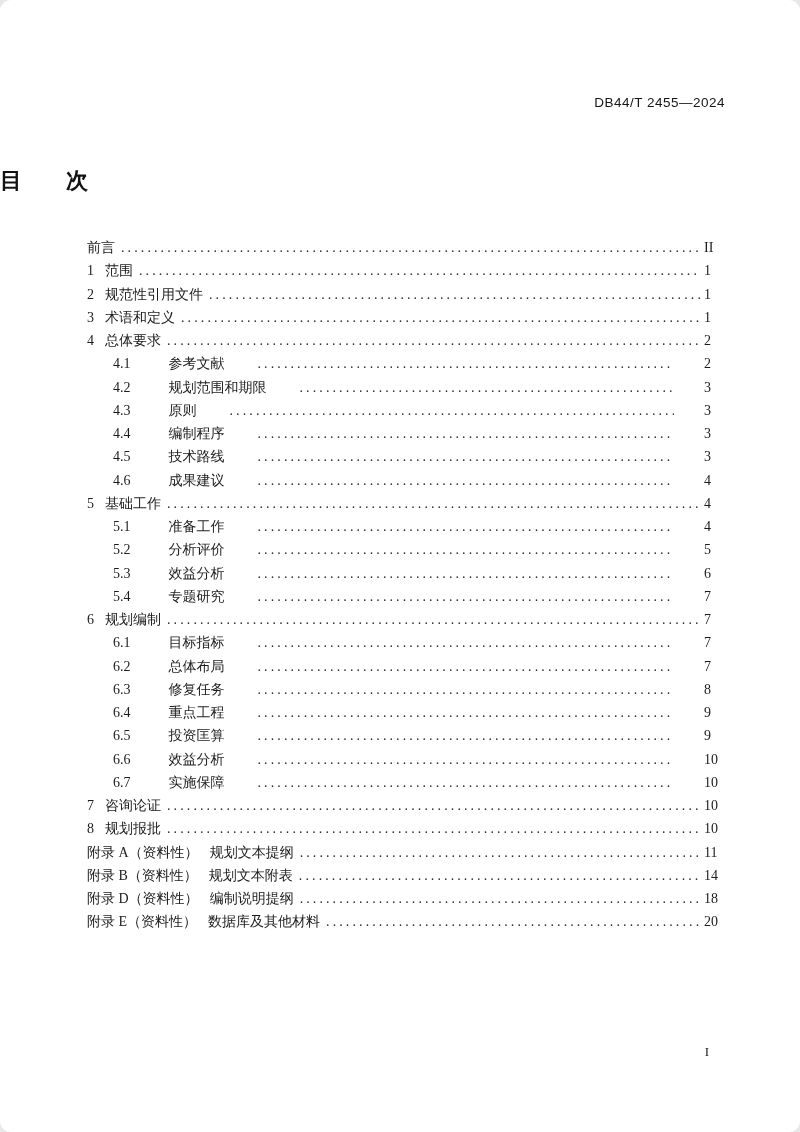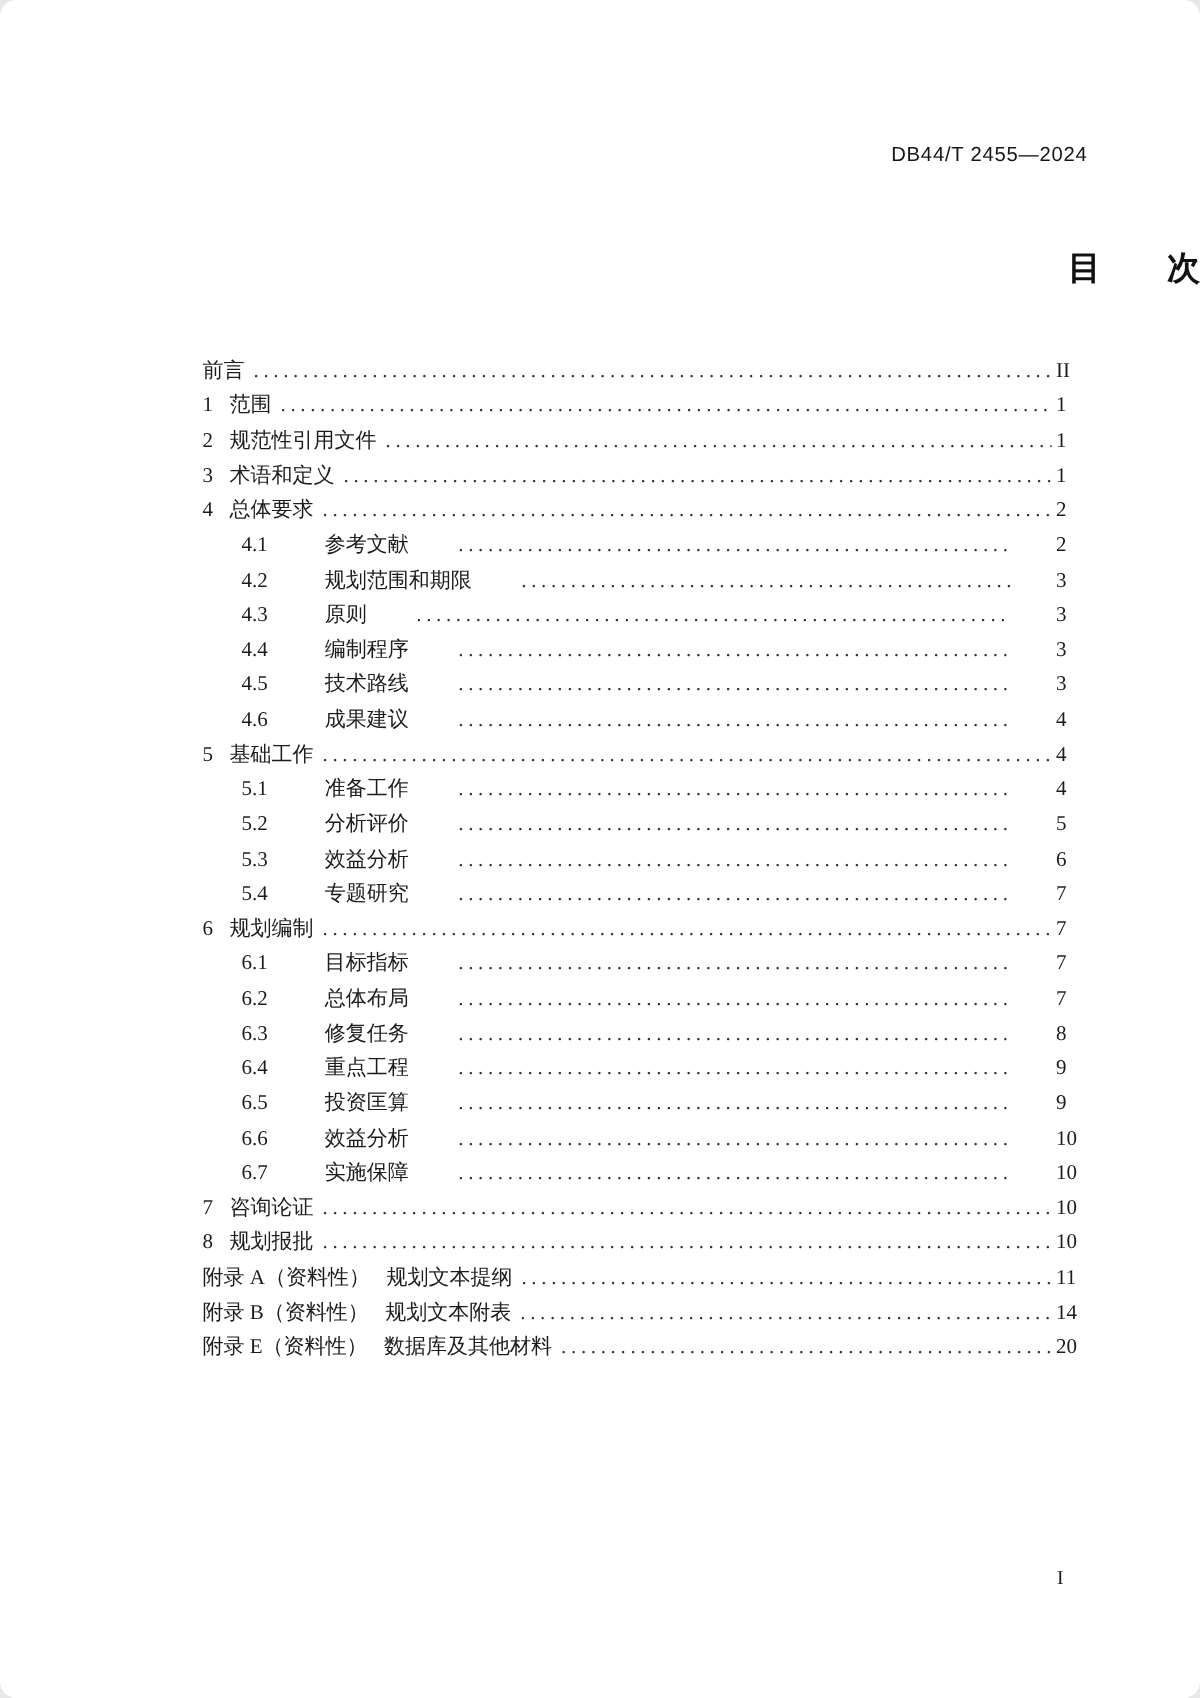--- a/index.html
+++ b/index.html
@@ -22,41 +22,40 @@
     font-family: "Liberation Sans", "DejaVu Sans", sans-serif;
     font-size: 13.5px;
     letter-spacing: 0.5px;
     color: #161616;
   }
   .doc-title {
     position: absolute;
     top: 167px;
     left: 0;
     width: 100%;
-    text-align: right;
-    font-family: Liberation Mono, monospace;
+    text-align: left;
+    font-family: Liberation Serif, serif;
     font-weight: bold;
     font-size: 22px;
     line-height: 28px;
     color: #111111;
   }
   .toc {
     position: absolute;
     left: 87px;
     top: 236px;
     width: 637px;
   }
   .toc-row {
     display: flex;
     align-items: baseline;
     height: 23.25px;
     line-height: 23.25px;
     font-size: 14px;
     white-space: nowrap;
-    margin-left: 48px;
   }
   .toc-row.lvl1 { padding-left: 26px; gap: 27px; }
   .toc-num { margin-right: 11px; }
   .toc-dots {
     flex: 1;
     overflow: hidden;
     margin: 0 3px 0 6px;
     letter-spacing: 3.1px;
     color: #2e2e2e;
   }
@@ -245,20 +244,26 @@
         <span class="toc-dots"></span>
         <span class="toc-page">11</span>
       </div>
       <div class="toc-row">
         <span class="toc-num">附录 B（资料性）</span>
         <span class="toc-title">规划文本附表</span>
         <span class="toc-dots"></span>
         <span class="toc-page">14</span>
       </div>
       <div class="toc-row">
+        <span class="toc-num">附录 D（资料性）</span>
+        <span class="toc-title">编制说明提纲</span>
+        <span class="toc-dots"></span>
+        <span class="toc-page">18</span>
+      </div>
+      <div class="toc-row">
         <span class="toc-num">附录 E（资料性）</span>
         <span class="toc-title">数据库及其他材料</span>
         <span class="toc-dots"></span>
         <span class="toc-page">20</span>
       </div>
     </div>
 
   <div class="doc-footer">I</div>
 </div>
 

